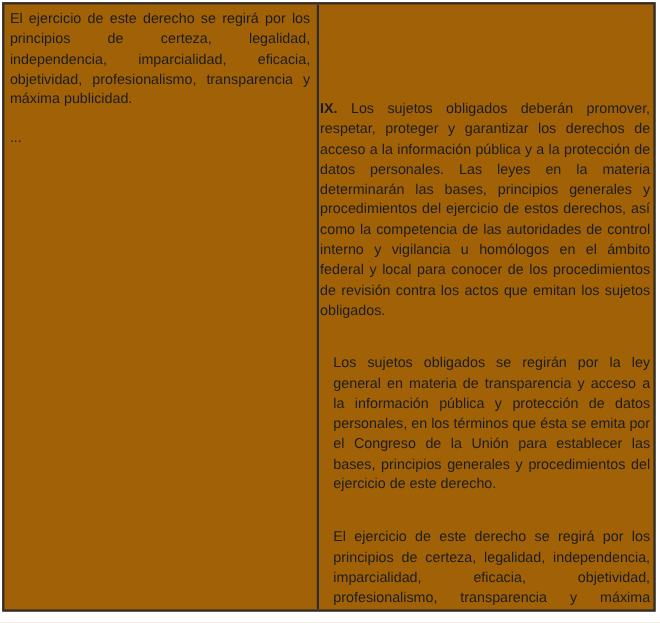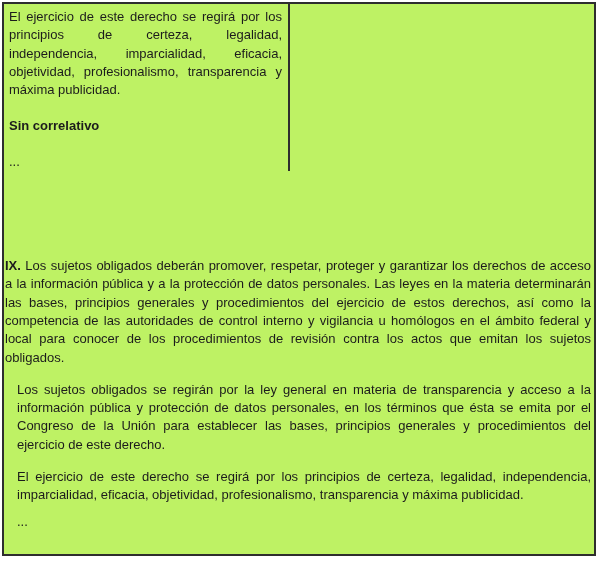--- a/index.html
+++ b/index.html
@@ -17,24 +17,23 @@
     background: #ffffff;
     overflow: hidden;
   }
   .comparison-table {
     position: absolute;
     left: 2px;
     top: 2px;
     width: 590px;
     height: 550px;
     border: 2px solid #2e2e2e;
-    background: #bef264;
+    background: #a16207;
     display: flex;
     overflow: hidden;
-    flex-direction: column;
   }
   .cell {
     box-sizing: border-box;
     overflow: hidden;
   }
   .cell-left {
     width: 286px;
     border-right: 2px solid #2e2e2e;
     padding: 4px 6px 0 5px;
   }
@@ -57,36 +56,35 @@
   }
   .cell-left .ellipsis-line {
     margin-top: 17px;
     text-align: left;
   }
   .clause-paragraph {
     margin-top: 86px;
   }
   .indented {
     padding-left: 12px;
-    margin-top: 14px;
+    margin-top: 30px;
   }
   .cell-right .ellipsis-line {
     margin-top: 8px;
     text-align: left;
   }
 </style>
 </head>
 <body>
 
 <div class="page">
   <div class="comparison-table">
 
     <div class="cell cell-left">
       <p class="para">El ejercicio de este derecho se regirá por los principios de certeza, legalidad, independencia, imparcialidad, eficacia, objetividad, profesionalismo, transparencia y máxima publicidad.</p>
-      <p class="para bold sin-correlativo">Sin correlativo</p>
       <p class="para ellipsis-line">...</p>
     </div>
 
     <div class="cell cell-right">
       <p class="para clause-paragraph"><span class="bold">IX.</span> <span>Los sujetos obligados deberán promover, respetar, proteger y garantizar los derechos de acceso a la información pública y a la protección de datos personales. Las leyes en la materia determinarán las bases, principios generales y procedimientos del ejercicio de estos derechos, así como la competencia de las autoridades de control interno y vigilancia u homólogos en el ámbito federal y local para conocer de los procedimientos de revisión contra los actos que emitan los sujetos obligados.</span></p>
       <p class="para indented">Los sujetos obligados se regirán por la ley general en materia de transparencia y acceso a la información pública y protección de datos personales, en los términos que ésta se emita por el Congreso de la Unión para establecer las bases, principios generales y procedimientos del ejercicio de este derecho.</p>
       <p class="para indented">El ejercicio de este derecho se regirá por los principios de certeza, legalidad, independencia, imparcialidad, eficacia, objetividad, profesionalismo, transparencia y máxima publicidad.</p>
       <p class="para indented ellipsis-line">...</p>
     </div>
 

